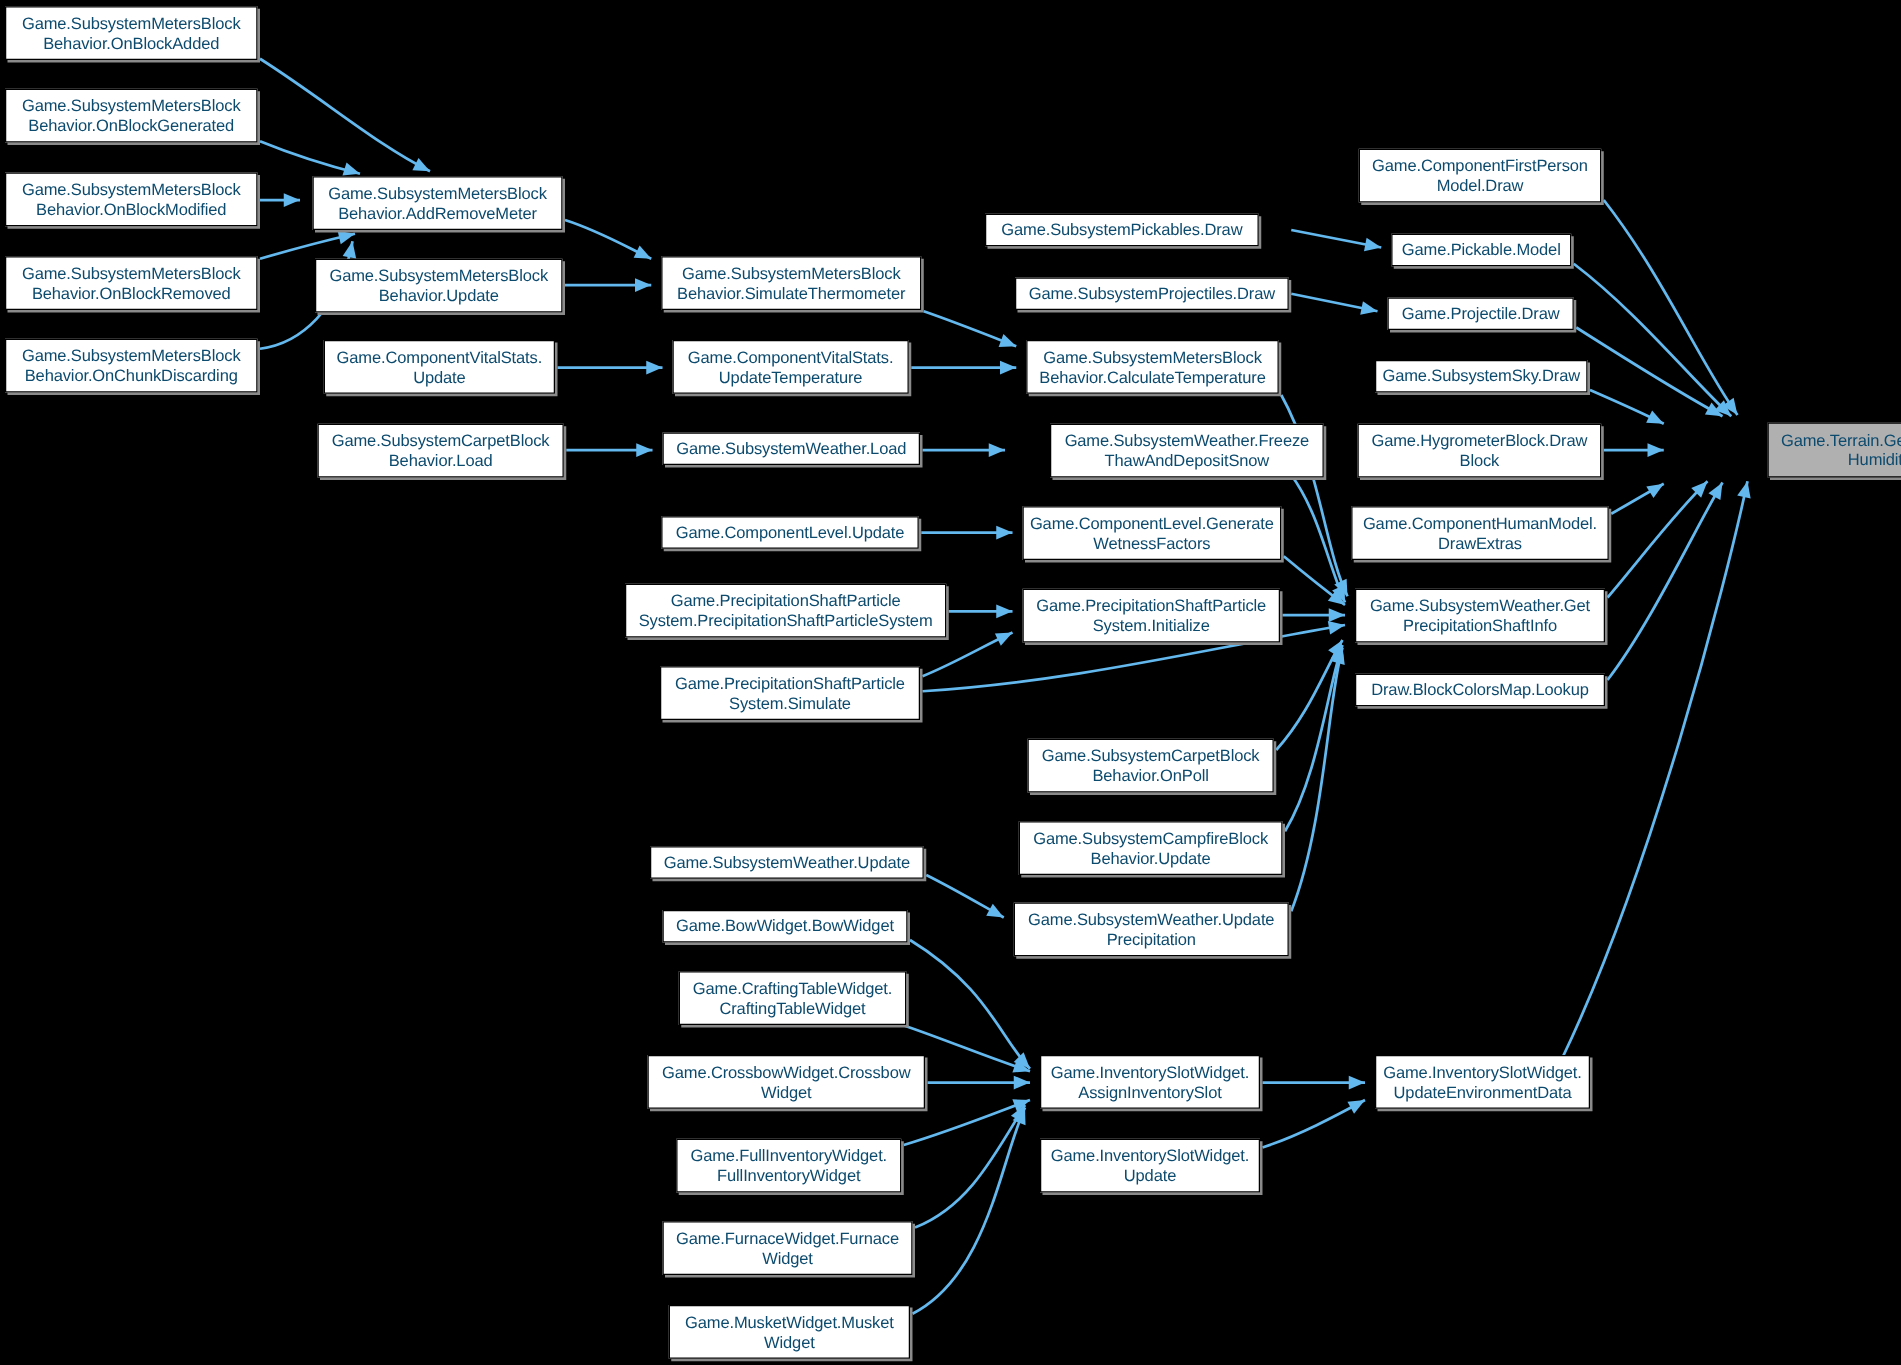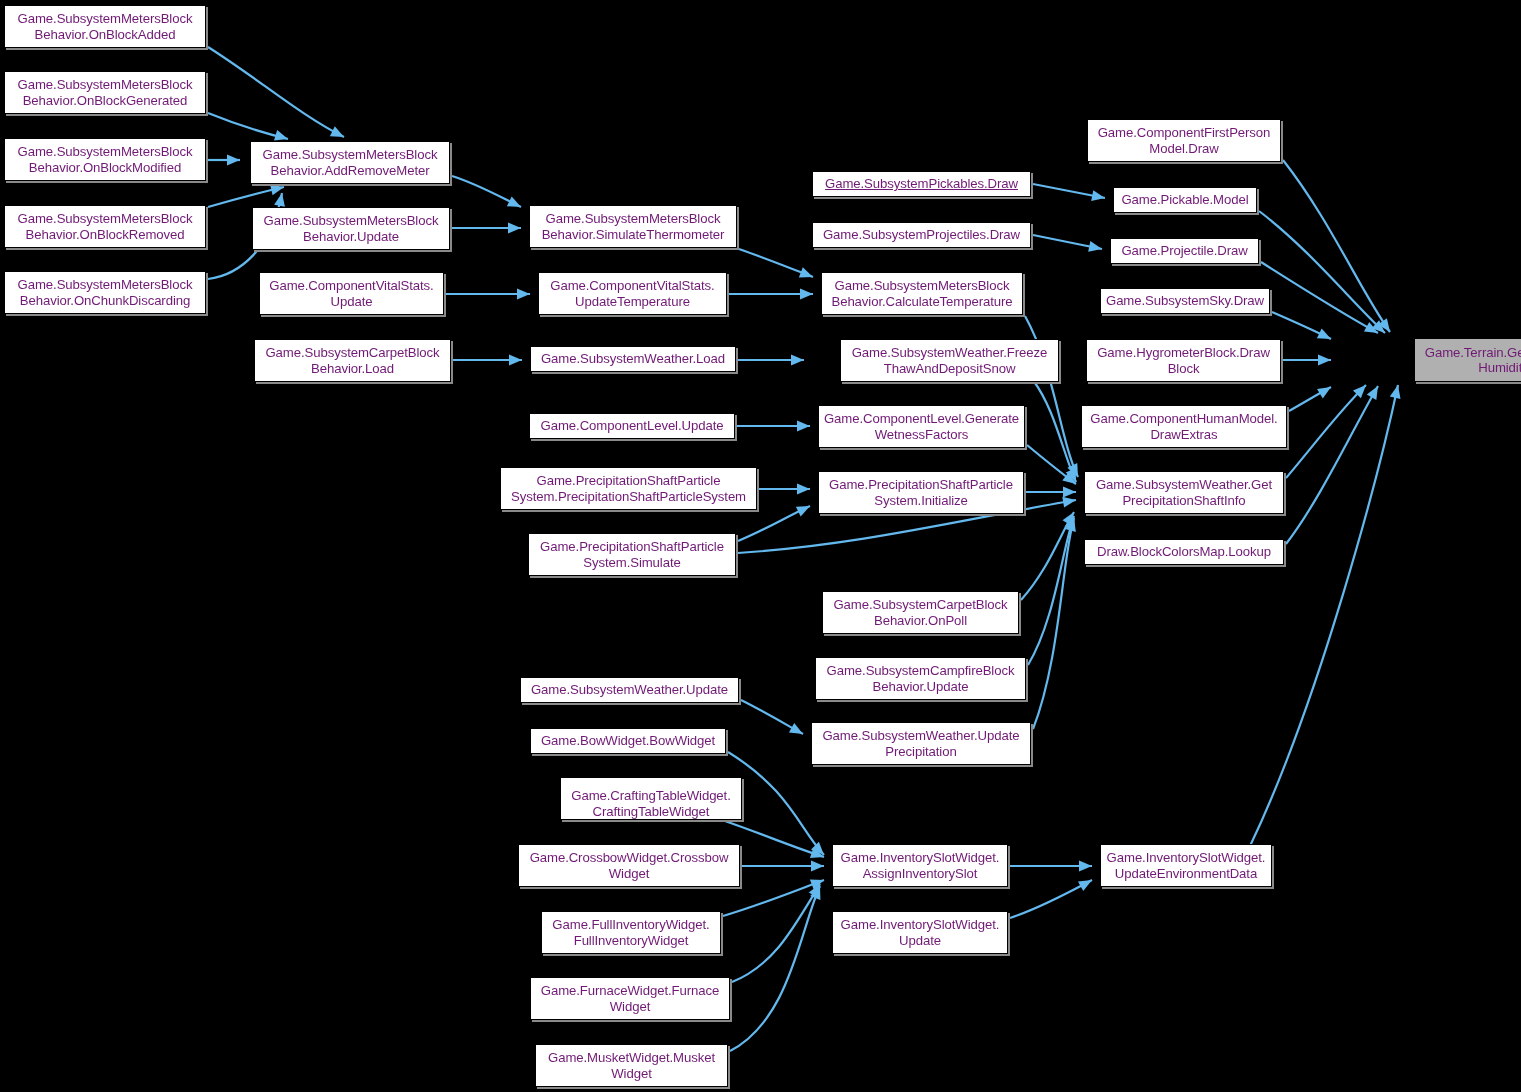--- a/index.html
+++ b/index.html
@@ -25,21 +25,21 @@
   .node {
     position: absolute;
     box-sizing: border-box;
     background: #ffffff;
     border: 1px solid #000000;
     box-shadow: 2px 2px 0 0 #8a8a8a;
     display: flex;
     align-items: center;
     justify-content: center;
     text-align: center;
-    color: #701a75;
+    color: #0c4a6e;
     font-size: 13.2px;
     line-height: 15.5px;
     letter-spacing: -0.1px;
     z-index: 5;
     padding: 0 3px;
   }
   .node.target {
     background: #b0b0b0;
   }
   .node .lbl {
@@ -284,41 +284,41 @@
       <div class="node" style="left: 528px; top: 533px; width: 208px; height: 43px;">
         <span class="lbl">Game.PrecipitationShaftParticle
 System.Simulate</span>
       </div>
       <div class="node" style="left: 520px; top: 677px; width: 219px; height: 26px;">
         <span class="lbl">Game.SubsystemWeather.Update</span>
       </div>
       <div class="node" style="left: 530px; top: 728px; width: 196px; height: 26px;">
         <span class="lbl">Game.BowWidget.BowWidget</span>
       </div>
-      <div class="node" style="left: 560px; top: 777px; width: 182px; height: 43px; align-items: flex-end;">
+      <div class="node" style="left: 543px; top: 777px; width: 182px; height: 43px;">
         <span class="lbl">Game.CraftingTableWidget.
 CraftingTableWidget</span>
       </div>
       <div class="node" style="left: 518px; top: 844px; width: 222px; height: 43px;">
         <span class="lbl">Game.CrossbowWidget.Crossbow
 Widget</span>
       </div>
       <div class="node" style="left: 541px; top: 911px; width: 180px; height: 43px; justify-content: center;">
         <span class="lbl">Game.FullInventoryWidget.
 FullInventoryWidget</span>
       </div>
       <div class="node" style="left: 530px; top: 977px; width: 200px; height: 43px;">
         <span class="lbl">Game.FurnaceWidget.Furnace
 Widget</span>
       </div>
       <div class="node" style="left: 535px; top: 1044px; width: 193px; height: 43px;">
         <span class="lbl">Game.MusketWidget.Musket
 Widget</span>
       </div>
-      <div class="node" style="left: 812px; top: 171px; width: 219px; height: 26px; text-decoration: underline;">
+      <div class="node" style="left: 788px; top: 171px; width: 219px; height: 26px;">
         <span class="lbl">Game.SubsystemPickables.Draw</span>
       </div>
       <div class="node" style="left: 812px; top: 222px; width: 219px; height: 26px;">
         <span class="lbl">Game.SubsystemProjectiles.Draw</span>
       </div>
       <div class="node" style="left: 821px; top: 272px; width: 202px; height: 43px;">
         <span class="lbl">Game.SubsystemMetersBlock
 Behavior.CalculateTemperature</span>
       </div>
       <div class="node" style="left: 840px; top: 339px; width: 219px; height: 43px;">

